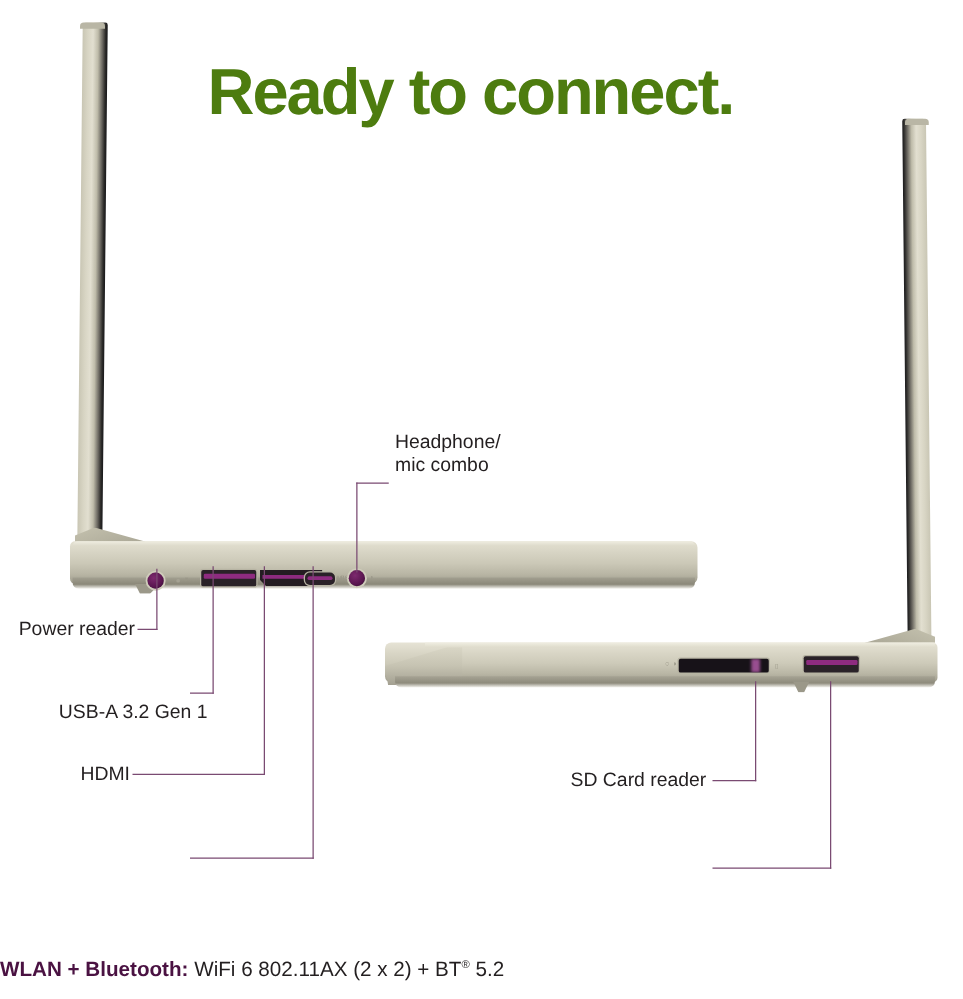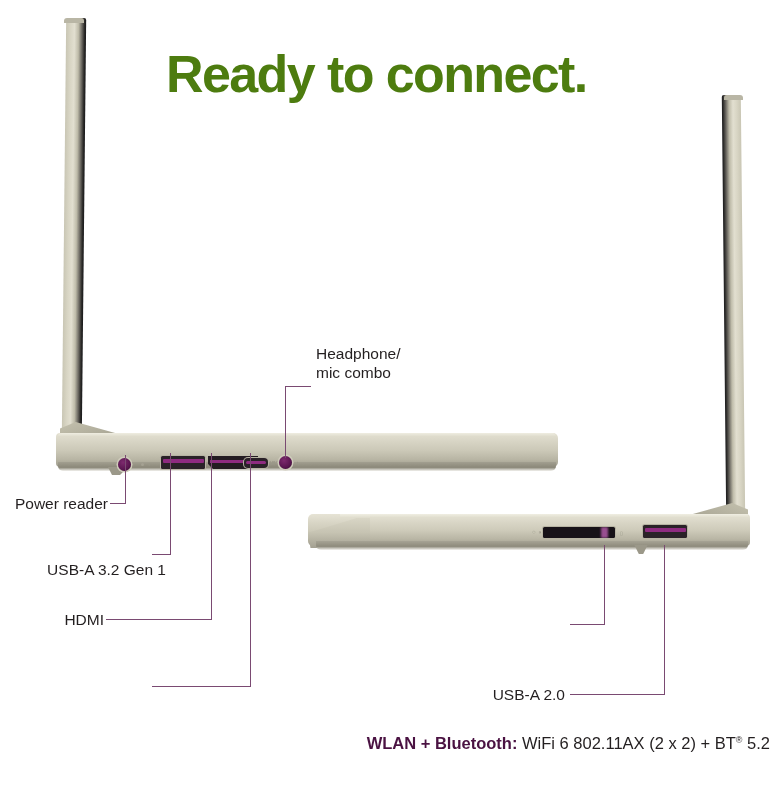--- a/index.html
+++ b/index.html
@@ -299,23 +299,23 @@
     height: 100%;
     background: #b05aa6;
     filter: blur(1.2px);
     opacity: 0.85;
   }
 
   
   .footer {
     position: absolute;
     left: 0;
-    top: 734px;
+    top: 766px;
     width: 770px;
-    text-align: right;
+    text-align: left;
     font-size: 16.5px;
     color: #231f20;
     white-space: nowrap;
   }
   .footer .k {
     font-weight: bold;
     color: #4a1242;
   }
   .footer sup {
     font-size: 9px;
@@ -399,22 +399,22 @@
 
   <div class="leader v" style="left:211px; top:453px; height:167px;"></div>
   <div class="leader h" style="left:106px; top:619px; width:106px;"></div>
   <div class="label right-anchor" style="left:0px; top:610px; width:104px;">HDMI</div>
 
   <div class="leader v" style="left:250px; top:453px; height:234px;"></div>
   <div class="leader h" style="left:152px; top:686px; width:99px;"></div>
 
   <div class="leader v" style="left:604px; top:545px; height:80px;"></div>
   <div class="leader h" style="left:570px; top:624px; width:35px;"></div>
+  <div class="label right-anchor" style="left:410px; top:615px; width:155px;">SD Card reader</div>
 
   <div class="leader v" style="left:664px; top:545px; height:150px;"></div>
   <div class="leader h" style="left:570px; top:694px; width:95px;"></div>
-  <div class="label right-anchor" style="left:420px; top:685px; width:145px;">USB-A 2.0</div>
 
   <div class="footer">
     <span class="k">WLAN + Bluetooth:</span><span> WiFi 6 802.11AX (2 x 2) + BT</span><sup>®</sup><span> 5.2</span>
   </div>
 
 </div>
 
 </body></html>

